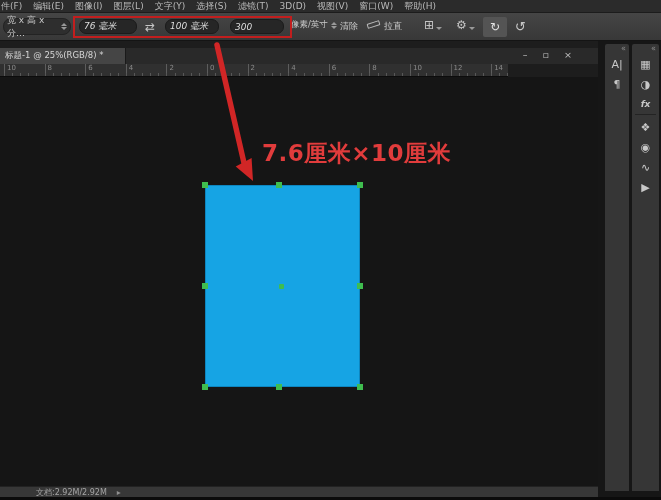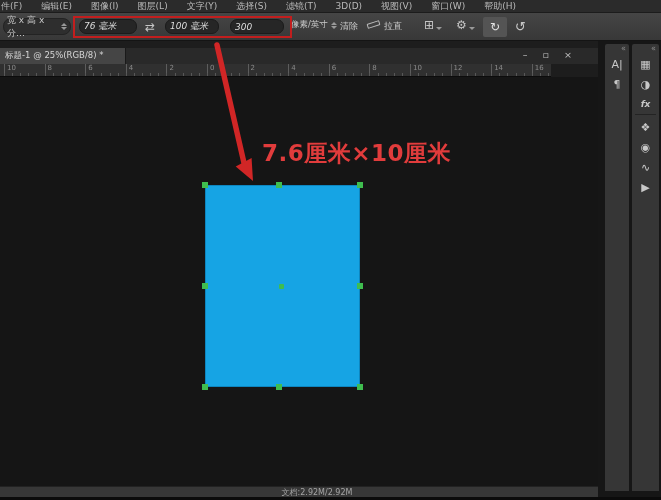--- a/index.html
+++ b/index.html
@@ -2,21 +2,21 @@
 <html><head>
 <meta charset="utf-8">
 <style>
   * { margin:0; padding:0; box-sizing:border-box; }
   html,body { width:661px; height:500px; overflow:hidden; }
   body { position:relative; background:#111; font-family:"DejaVu Sans",sans-serif; }
 
   
   .menubar { position:absolute; left:0; top:0; width:661px; height:13px;
     background:#2b2b2b; border-bottom:1px solid #1c1c1c;
-    display:flex; align-items:center; gap:19px; padding-left:1px;
+    display:flex; align-items:center; gap:11px; padding-left:1px;
     font-size:9px; color:#b9b9b9; white-space:nowrap; }
   .menubar span { cursor:default; }
 
   
   .optionsbar { position:absolute; left:0; top:13px; width:661px; height:28px;
     background:linear-gradient(#454545,#383838); border-bottom:1px solid #141414;
     font-size:9px; color:#c9c9c9; }
   .opt { position:absolute; display:flex; align-items:center; }
   .preset-btn { left:3px; top:5px; width:68px; height:17px; background:#2e2e2e;
     border:1px solid #232323; border-radius:8px; padding:0 3px; justify-content:space-between; }
@@ -39,37 +39,37 @@
   
   .docwin { position:absolute; left:0; top:41px; width:598px; height:459px; background:#1d1d1d; }
   .tabbar { position:absolute; left:0; top:7px; width:598px; height:16px; background:#292929; }
   .doc-tab { position:absolute; left:0; top:0; height:16px; width:126px; background:#454545;
     color:#d6d6d6; font-size:8.5px; display:flex; align-items:center; padding:0 5px;
     white-space:nowrap; overflow:hidden; border-right:1px solid #1a1a1a; }
   .winctrls { position:absolute; right:26px; top:1px; display:flex; gap:15px;
     color:#c0c0c0; font-size:9.5px; }
   .winctrls span { cursor:default; }
 
-  .ruler { position:absolute; left:0; top:23px; width:551px; height:13px; background:#303030;
+  .ruler { position:absolute; left:0; top:23px; width:508px; height:13px; background:#303030;
     border-bottom:1px solid #0c0c0c; overflow:hidden; }
   .ruler::after { content:""; position:absolute; left:4px; right:0; bottom:0; height:3px;
     background:repeating-linear-gradient(90deg,#575757 0 1px,transparent 1px 8.12px); }
   .ruler-ticks { position:absolute; left:4px; top:0; display:flex; }
   .tick { position:relative; width:40.6px; font-size:7px; color:#8b8b8b; padding-left:3px; }
   .tick::before { content:""; position:absolute; left:0; top:0; width:1px; height:13px; background:#5d5d5d; }
 
   .canvas { position:absolute; left:0; top:36px; width:598px; height:411px; background:#151515; }
   .crop-rect { position:absolute; left:205px; top:108px; width:155px; height:202px;
     border:1px solid #0d86c0; }
   .handle { position:absolute; width:6px; height:6px; }
   .center-dot { position:absolute; width:5px; height:5px; border-radius:1px; }
 
   .statusbar { position:absolute; left:0; bottom:3px; width:598px; height:11px; background:#373737;
     border-top:1px solid #222; display:flex; align-items:center; padding-left:36px;
-    font-size:8px; color:#a5a5a5; gap:10px;flex-direction:column; }
+    font-size:8px; color:#a5a5a5; gap:10px; }
   .status-arrow { font-size:8px; color:#8f8f8f; }
   .bottom-black { position:absolute; left:0; bottom:0; width:661px; height:3px; background:#0b0b0b; }
 
   
   .dock { position:absolute; right:0; top:41px; width:63px; height:456px; background:#161616;
     display:flex; gap:3px; padding:3px 2px 0 7px; }
   .dock-col { background:#363636; border-radius:2px 2px 0 0; height:447px; position:relative; }
   .dock-col.c1 { width:24px; }
   .dock-col.c2 { width:27px; }
   .dock-head { height:10px; text-align:right; padding-right:3px; font-size:8px;

